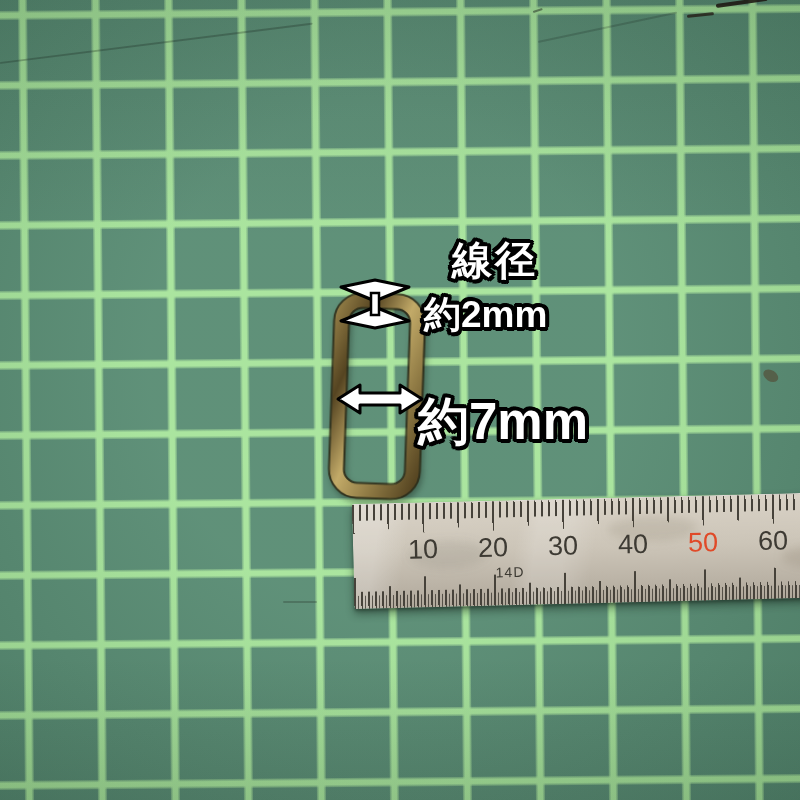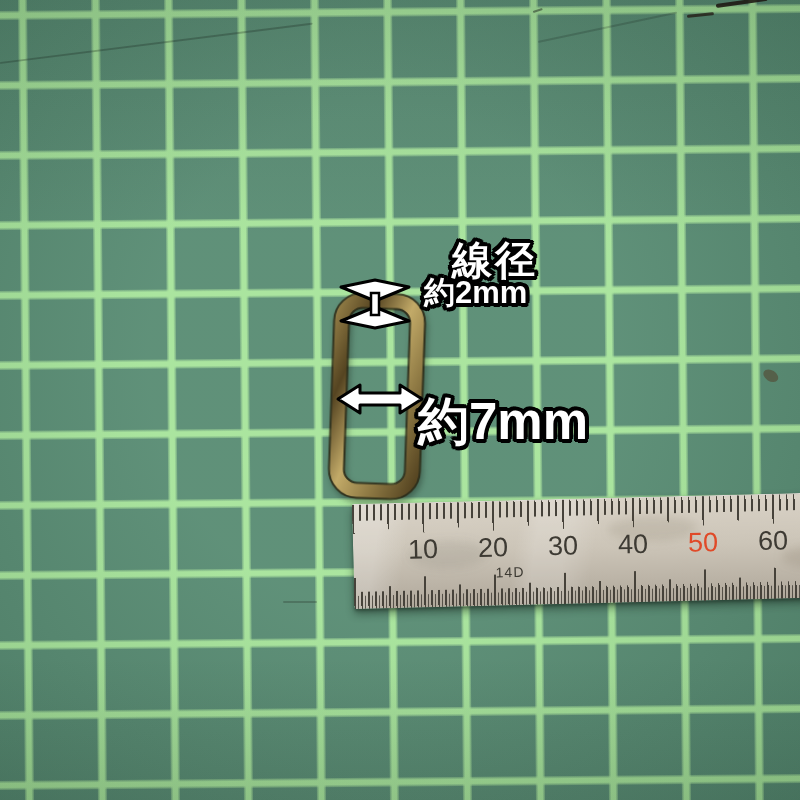--- a/index.html
+++ b/index.html
@@ -60,21 +60,21 @@
     white-space:nowrap;
     text-shadow:
       -4px 0 0 var(--c-annotation-outline,#000), 4px 0 0 var(--c-annotation-outline,#000),
       0 -4px 0 var(--c-annotation-outline,#000), 0 4px 0 var(--c-annotation-outline,#000),
       -3px -3px 0 var(--c-annotation-outline,#000), 3px -3px 0 var(--c-annotation-outline,#000),
       -3px 3px 0 var(--c-annotation-outline,#000), 3px 3px 0 var(--c-annotation-outline,#000),
       -2px -4px 0 var(--c-annotation-outline,#000), 2px 4px 0 var(--c-annotation-outline,#000),
       -4px 2px 0 var(--c-annotation-outline,#000), 4px -2px 0 var(--c-annotation-outline,#000);
   }
   .label-wire{left:452px;top:233px;font-size:40px;letter-spacing:3px;}
-  .label-2mm{left:424px;top:272px;font-size:31px;}
+  .label-2mm{left:424px;top:290px;font-size:37px;}
   .label-7mm{left:418px;top:388px;font-size:51px;}
   
   .ruler{
     position:absolute;left:352px;top:504px;width:482px;height:104px;
     transform-origin:0 0;transform:rotate(-1.4deg);
     background:
       linear-gradient(100deg, rgba(255,255,255,.22) 0 6%, rgba(255,255,255,0) 12% 34%, rgba(255,255,255,.16) 38% 44%, rgba(255,255,255,0) 50%),
       linear-gradient(180deg, var(--c-ruler-steel-light,#d9d2c6) 0%, #ccc5b8 45%, var(--c-ruler-steel-dark,#b0a89b) 100%);
     border-top:1px solid rgba(255,255,255,.55);
     border-radius:2px;

